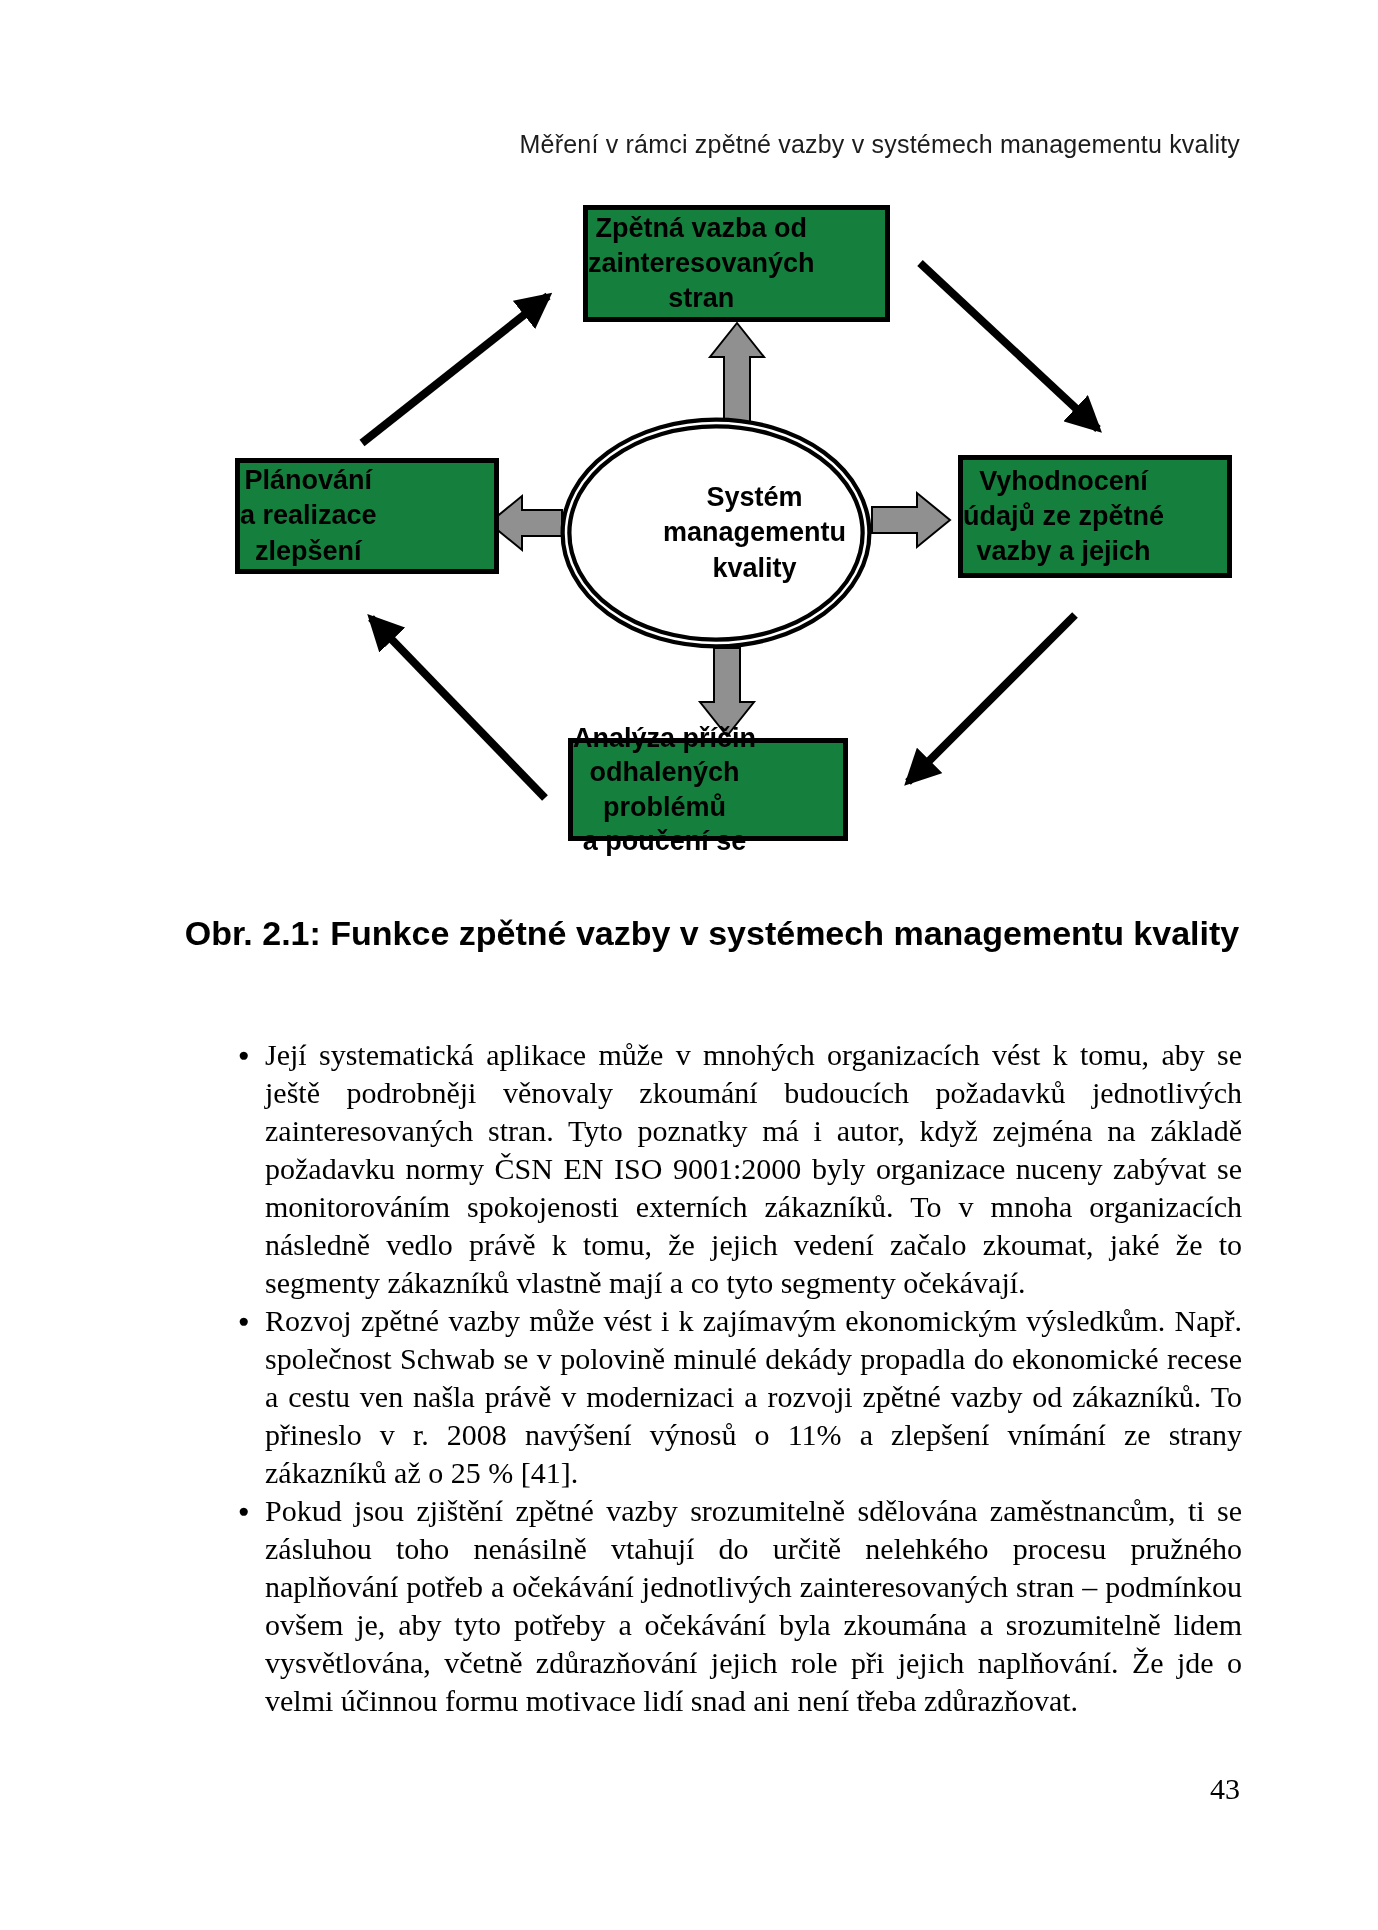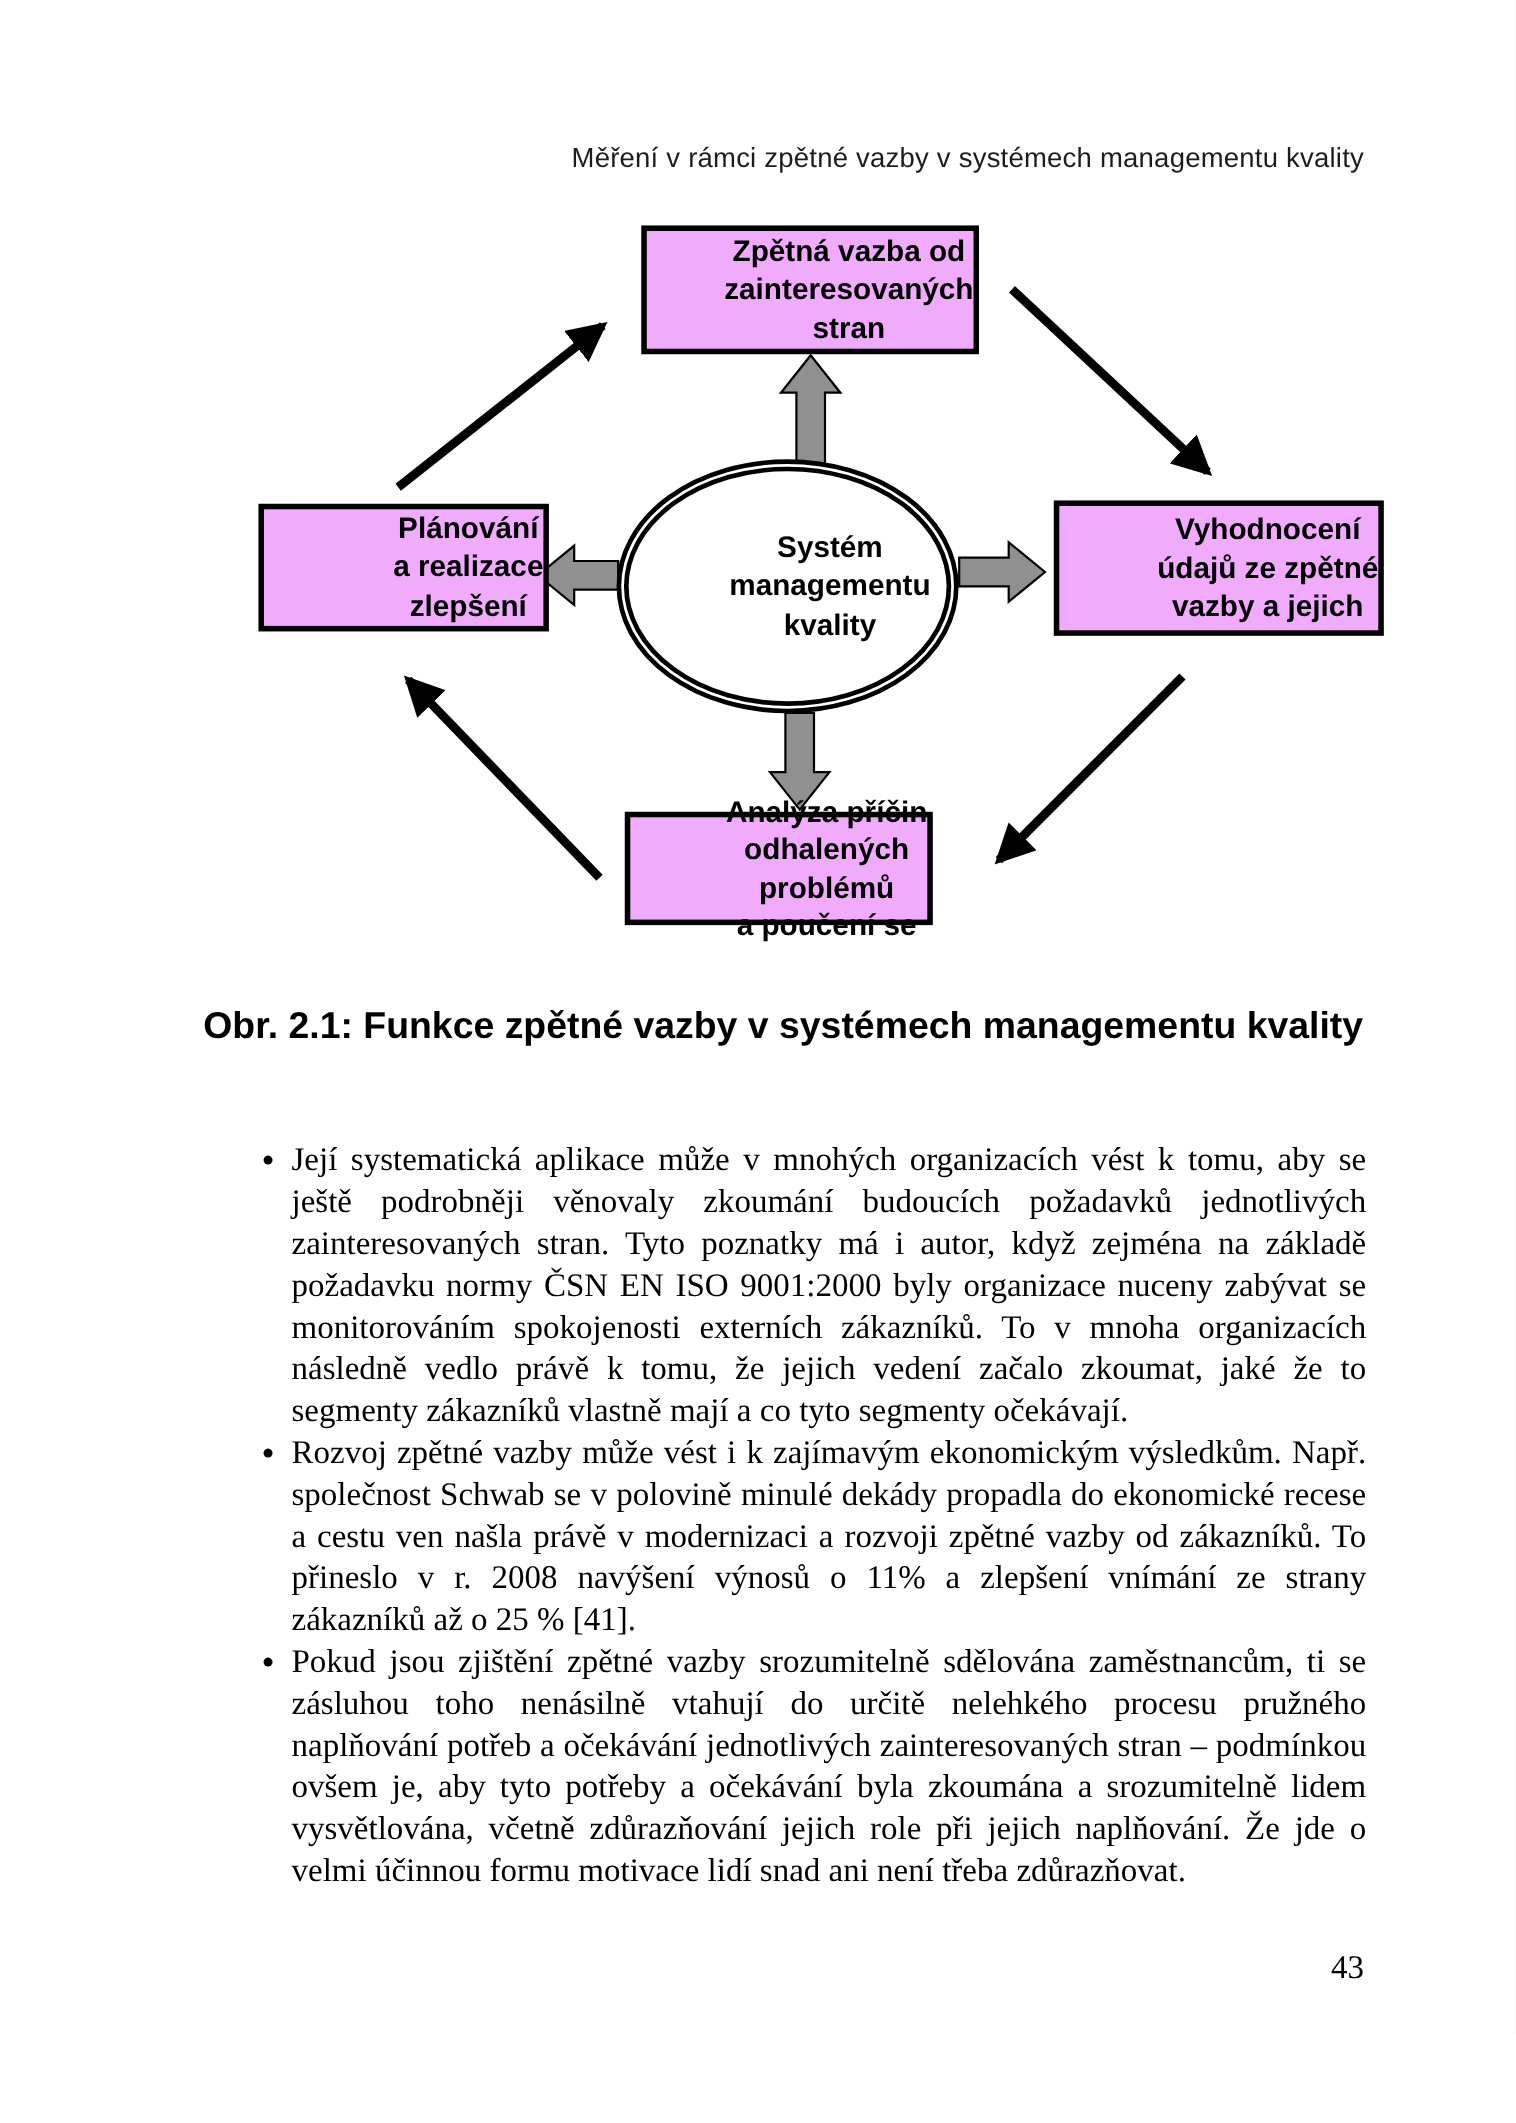--- a/index.html
+++ b/index.html
@@ -21,22 +21,22 @@
   
   .diagram-svg{position:absolute;left:0;top:0;pointer-events:none;}
   .block-arrow{fill:var(--block-arrow-fill,#909090);stroke:var(--block-arrow-stroke,#000);stroke-width:2;}
   .cycle-arrow{stroke:var(--cycle-arrow,#000);stroke-width:8;fill:none;}
   .ellipse-outer{fill:#ffffff;stroke:var(--box-border,#000);stroke-width:11;}
   .ellipse-inner{fill:none;stroke:#ffffff;stroke-width:2.5;}
   
   .dbox{
     position:absolute;
     border:5px solid var(--box-border,#000);
-    background:#f0abfc;
-    display:flex;align-items:center;justify-content:flex-end;
+    background:#15803d;
+    display:flex;align-items:center;justify-content:flex-start;
     text-align:center;
     font-weight:700;font-size:27px;line-height:1.3;
     box-sizing:border-box;
   }
   .pre{white-space:pre-line;}
   .ellipse-label{
     position:absolute;left:586px;top:468px;width:260px;height:130px;
     display:flex;align-items:center;justify-content:flex-end;
     text-align:center;font-weight:700;font-size:27px;line-height:1.32;
   }
@@ -96,21 +96,21 @@
 zainteresovaných
 stran</span>
   </div>
 
   <div class="dbox" style="left:235px;top:458px;width:264px;height:116px;">
     <span class="pre">Plánování
 a realizace
 zlepšení</span>
   </div>
 
-  <div class="dbox" style="left:958px;top:455px;width:300px;height:123px;">
+  <div class="dbox" style="left:958px;top:455px;width:274px;height:123px;">
     <span class="pre">Vyhodnocení
 údajů ze zpětné
 vazby a jejich</span>
   </div>
 
   <div class="dbox" style="left:568px;top:738px;width:280px;height:103px;line-height:1.26;">
     <span class="pre">Analýza příčin
 odhalených
 problémů
 a poučení se</span>

